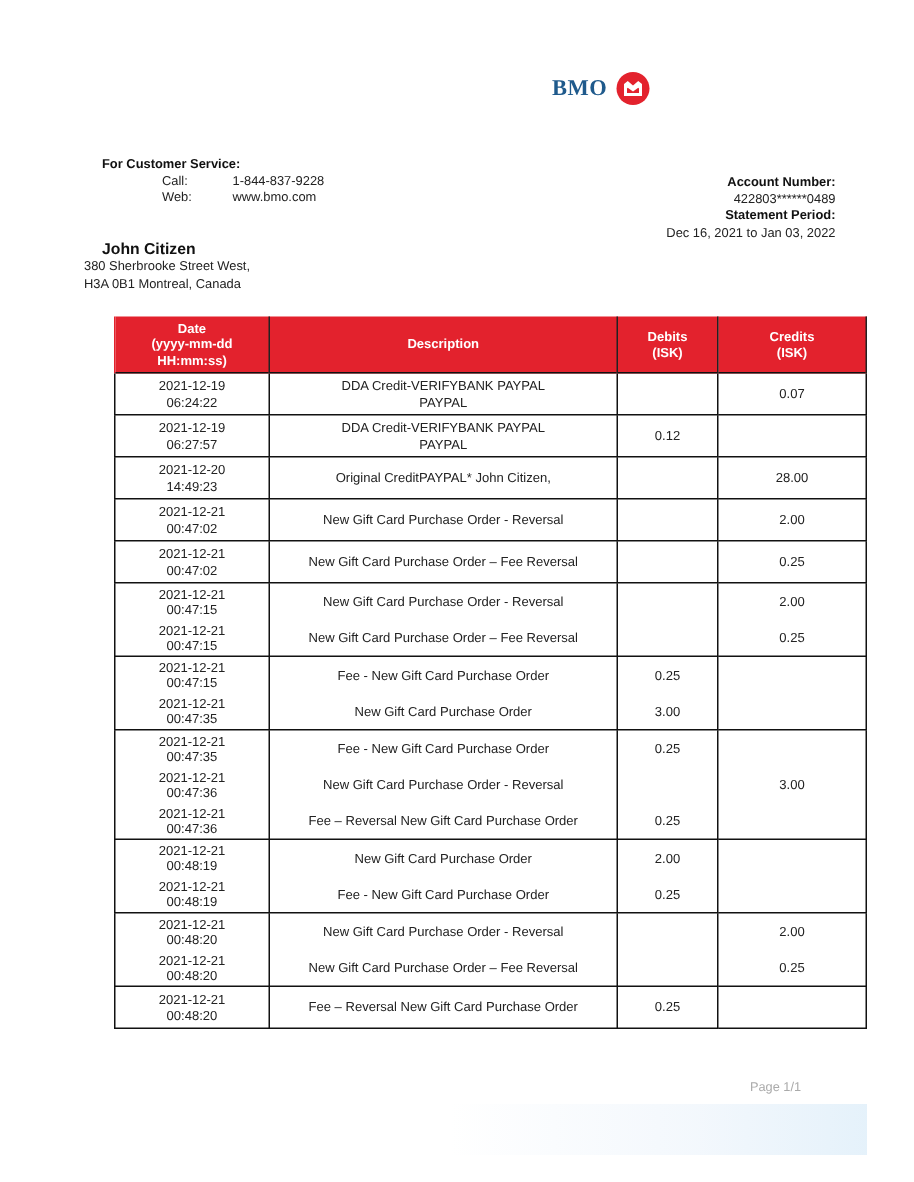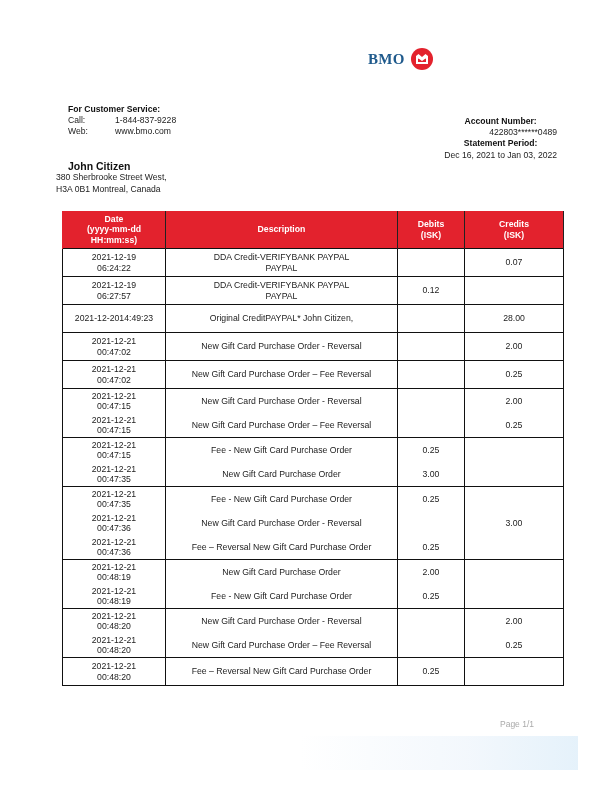--- a/index.html
+++ b/index.html
@@ -7,29 +7,29 @@
          font-family: "Liberation Sans", sans-serif; color: #111; }
   .logo { position: absolute; top: 48px; left: 368px; height: 22px; display: flex; align-items: center; }
   .logo .bmo { font-family: "Liberation Serif", serif; font-weight: bold; font-size: 15px; color: #1f5a8c; letter-spacing: 0.3px; }
   .logo .roundel { width: 22px; height: 22px; border-radius: 50%; background: #e3222d; margin: 0 7px 0 6px;
                    display: flex; align-items: center; justify-content: center; }
   .logo .roundel svg { display: block; }
   .logo .bank { font-family: "Liberation Serif", serif; font-size: 15.5px; color: #1f5a8c; }
 
   .cs { position: absolute; top: 104px; left: 68px; font-size: 8.6px; line-height: 11.2px; color: #222; }
   .cs .title { font-weight: bold; color: #111; }
-  .cs .row { display: flex; }
+  .cs .row { display: flex; margin-left: 40px; }
   .cs .lbl { width: 47px; }
   .cust-name { position: absolute; top: 160px; left: 68px; font-weight: bold; font-size: 10.5px; color: #111; }
   .cust-addr { position: absolute; top: 172px; left: 56px; font-size: 8.6px; line-height: 11.5px; color: #222; }
 
   .acct { position: absolute; top: 116px; right: 52px; text-align: right; font-size: 8.6px; line-height: 11.2px; color: #222; }
-  .acct .b { font-weight: bold; color: #111; text-align: center; }
-
-  table.stmt { position: absolute; top: 211px; left: 62px; width: 501px; border-collapse: collapse; table-layout: fixed; font-size: 8.7px; color: #222; }
+  .acct .b { font-weight: bold; color: #111; }
+
+  table.stmt { position: absolute; top: 211px; left: 76px; width: 501px; border-collapse: collapse; table-layout: fixed; font-size: 8.7px; color: #222; }
   table.stmt th { background: #e3222d; color: #fff; font-weight: bold; font-size: 8.7px; line-height: 10.5px; height: 37px;
                   border-left: 1px solid #222; border-right: 1px solid #222; padding: 0; }
   table.stmt th:first-child { border-left: 1px solid #e3222d; }
   table.stmt th:last-child { border-right: 1px solid #222; }
   table.stmt td { border: 1px solid #111; text-align: center; padding: 0; vertical-align: middle; }
   .sub { height: 24px; display: flex; align-items: center; justify-content: center; line-height: 10.5px; }
   .sub.tall { height: 27px; }
   col.c1 { width: 103px; } col.c2 { width: 232px; } col.c3 { width: 67px; } col.c4 { width: 99px; }
 
   .page-no { position: absolute; top: 719px; left: 500px; font-size: 8.5px; color: #aaa; }
@@ -142,21 +142,21 @@
           </div>
         </td>
         <td>
           <div class="sub tall">
             <span></span>
           </div>
         </td>
       </tr>
       <tr>
         <td>
-          <div class="sub tall" style="flex-direction: row;">
+          <div class="sub tall" style="flex-direction: column;">
             <span>2021-12-20</span>
             <span>14:49:23</span>
           </div>
         </td>
         <td>
           <div class="sub tall" style="flex-direction: row;">
             <span>Original Credit</span>
             <span>PAYPAL* John Citizen,</span>
           </div>
         </td>

